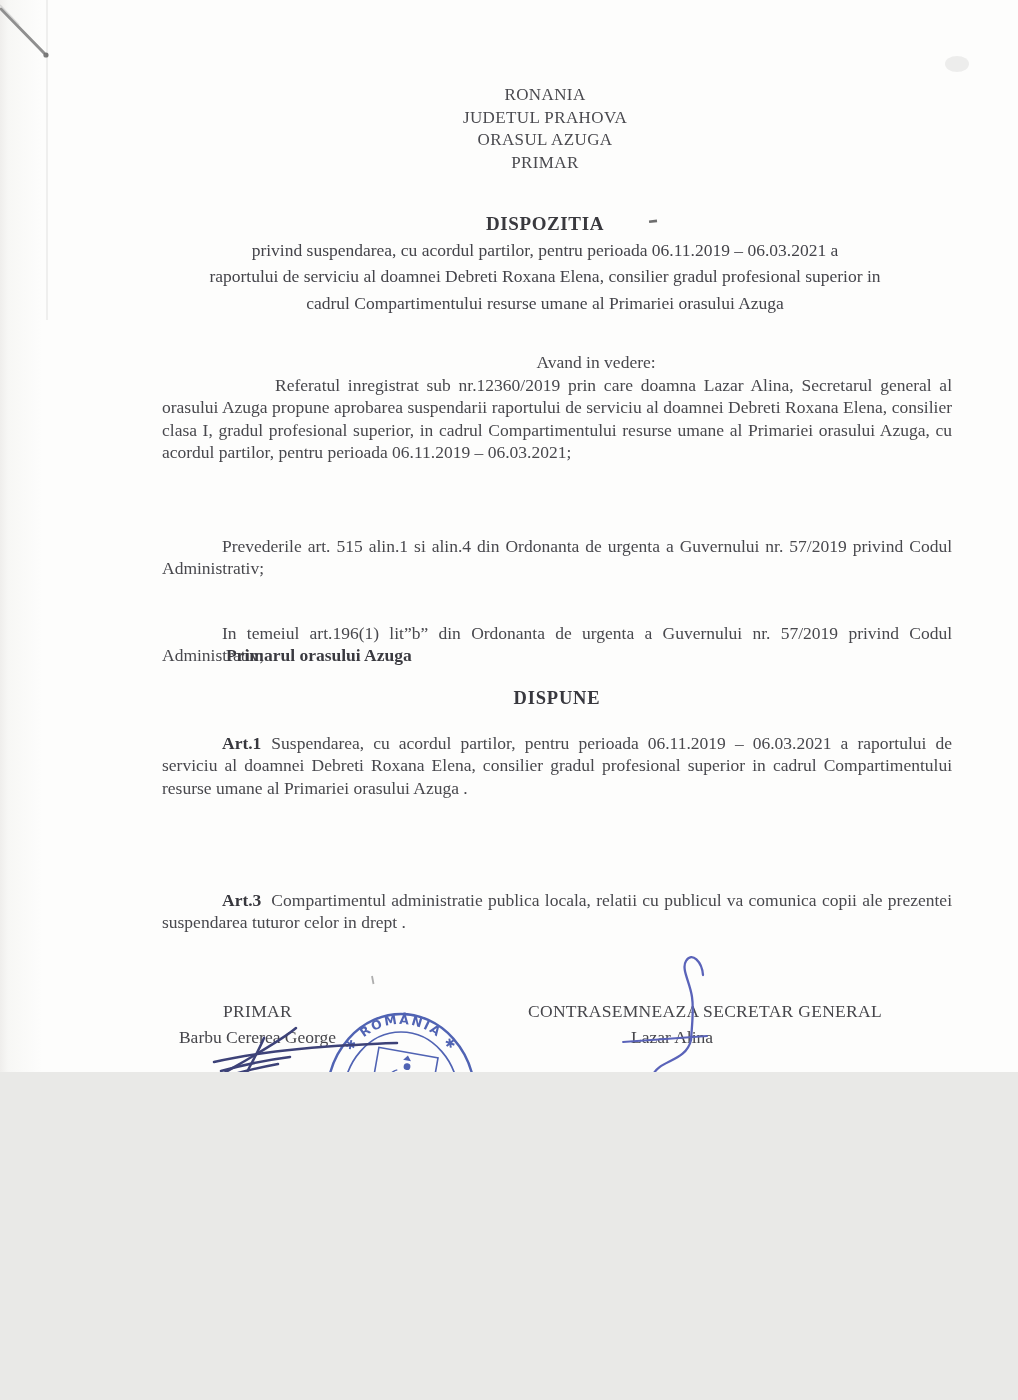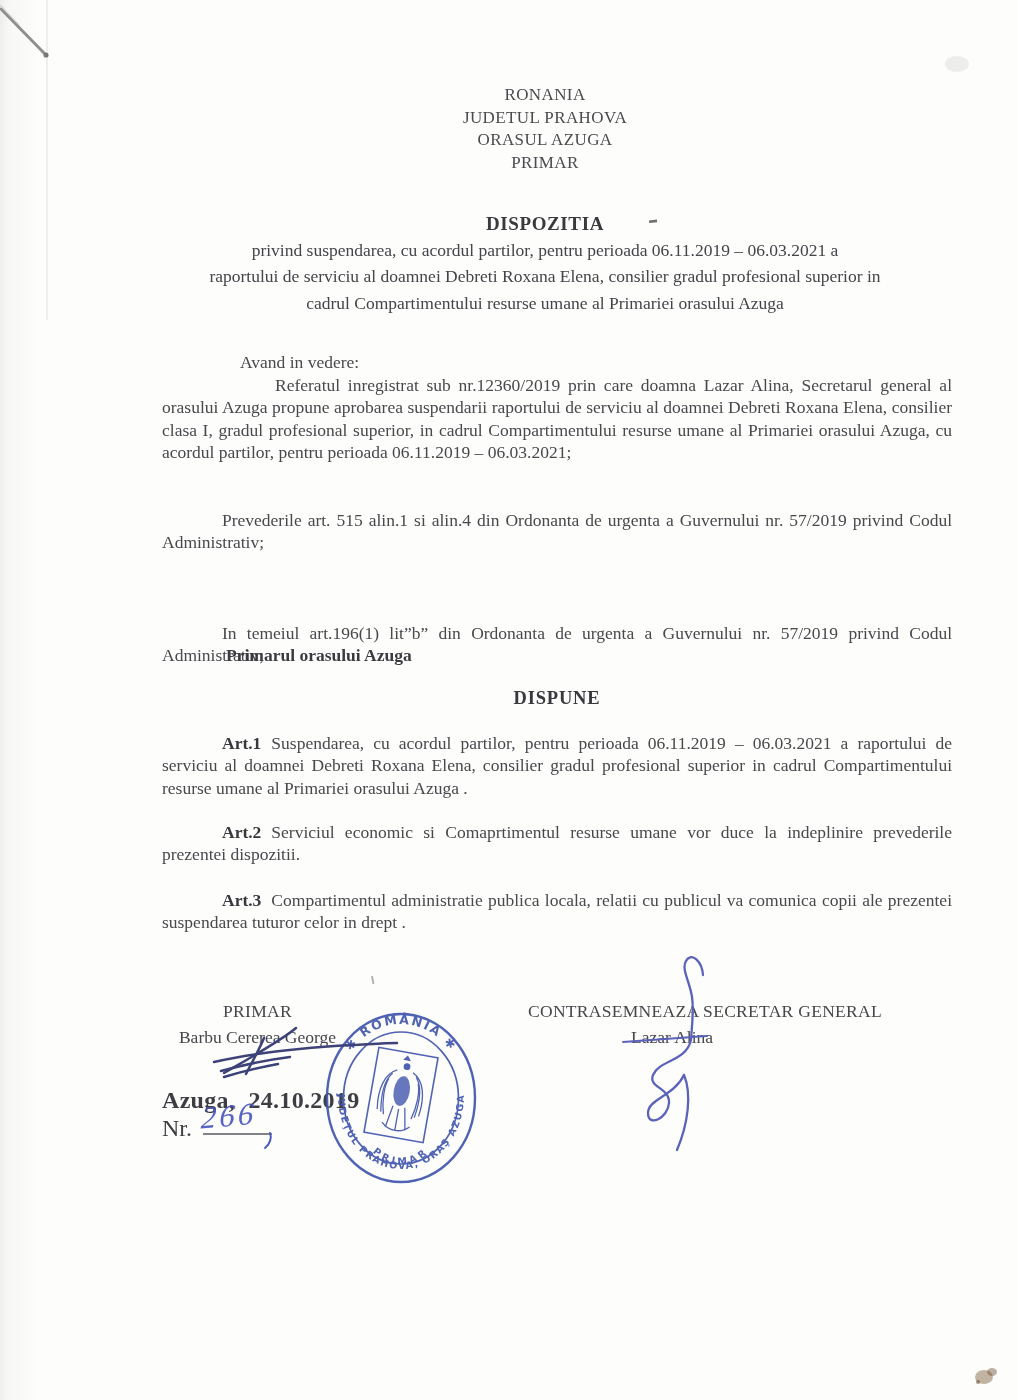--- a/index.html
+++ b/index.html
@@ -1,34 +1,34 @@
 <!DOCTYPE html>
 <html><head>
 <meta charset="utf-8">
 <style>
   * { box-sizing: border-box; }
   html,body { margin:0; padding:0; }
   body { width:1018px; background:#e9e9e7; }
   .scan-page {
-    position:relative; width:1018px; height:1400px; overflow:hidden;
+    position:relative; width:1018px; height:1072px; overflow:hidden;
     background:linear-gradient(90deg,#efeeec 0px,#f7f7f5 8px,#fdfdfc 42px,#fdfdfc 100%);
     font-family:"Liberation Serif","DejaVu Serif",serif;
     color:#47474c;
   }
   .center-col { position:absolute; left:70px; width:950px; text-align:center; }
   .hdr { font-size:17px; line-height:22.5px; letter-spacing:.4px; color:#4a4a4f; }
   .doc-title { font-size:19px; font-weight:bold; letter-spacing:.6px; color:#39393e; }
   .subtitle { font-size:17.5px; line-height:26.4px; color:#44444a; }
   .para {
     position:absolute; left:162px; width:790px;
     font-size:17.5px; line-height:22.4px; text-align:justify; color:#48484d;
   }
   .noj { text-align:left; }
   .i-lg { text-indent:113px; }
-  .i-md { text-indent:78px; }
+  .i-md { text-indent:78px;text-align:center; }
   .i-sm { text-indent:60px; }
   .bold { font-weight:bold; color:#3a3a40; }
   .art-label { font-weight:bold; color:#37373d; margin-right:10px;margin-top:8px; }
   .dispune { text-align:center; font-weight:bold; font-size:18.5px; letter-spacing:.8px; color:#38383e; }
   .sig-col { position:absolute; text-align:center; font-size:17.5px; line-height:26px; color:#46464b; }
   .sig-title { letter-spacing:.3px; }
   .sig-name { display:block; }
   .issue-line { position:absolute; left:162px; font-size:24px; color:#3d3d43;text-align:right; }
   .issue-date { font-weight:bold; word-spacing:7px; letter-spacing:.3px; }
   .hand-number {
@@ -54,31 +54,28 @@
 
   <div class="center-col doc-title" style="top:213px;">DISPOZITIA</div>
   <div class="center-col subtitle" style="top:237px;">
     <div>privind suspendarea, cu acordul partilor, pentru perioada 06.11.2019 – 06.03.2021 a</div>
     <div>raportului de serviciu al doamnei Debreti Roxana Elena, consilier gradul profesional superior in</div>
     <div>cadrul Compartimentului resurse umane al Primariei orasului Azuga</div>
   </div>
 
   <div class="para noj i-md" style="top:351px;">Avand in vedere:</div>
   <div class="para i-lg" style="top:374px;">Referatul inregistrat sub nr.12360/2019 prin care doamna Lazar Alina, Secretarul general al orasului Azuga propune aprobarea suspendarii raportului de serviciu al doamnei Debreti Roxana Elena, consilier clasa I, gradul profesional superior, in cadrul Compartimentului resurse umane al Primariei orasului Azuga, cu acordul partilor, pentru perioada 06.11.2019 – 06.03.2021;</div>
-  <div class="para i-sm" style="top:509px;font-family:Liberation Serif, serif;">Prevederile art. 515 alin.1 si alin.4 din Ordonanta de urgenta a Guvernului nr. 57/2019 privind Codul Administrativ;</div>
+  <div class="para i-sm" style="top:535px;font-family:Liberation Serif, serif;">Prevederile art. 515 alin.1 si alin.4 din Ordonanta de urgenta a Guvernului nr. 57/2019 privind Codul Administrativ;</div>
   <div class="para i-sm" style="top:580px;margin-top:42px;">In temeiul art.196(1) lit”b” din Ordonanta de urgenta a Guvernului nr. 57/2019 privind Codul Administrativ;</div>
 
   <div class="para noj bold" style="top:644px; text-indent:64px;">Primarul orasului Azuga</div>
   <div class="para dispune" style="top:687px;">DISPUNE</div>
 
   <div class="para i-sm" style="top:732px;">
     <b class="art-label">Art.1</b><span>Suspendarea, cu acordul partilor, pentru perioada 06.11.2019 – 06.03.2021 a raportului de serviciu al doamnei Debreti Roxana Elena, consilier gradul profesional superior in cadrul Compartimentului resurse umane al Primariei orasului Azuga .</span>
-  </div>
-  <div class="para i-sm" style="top:821px;">
-    <b class="art-label">Art.2</b><span>Serviciul economic si Comaprtimentul resurse umane vor duce la indeplinire prevederile prezentei dispozitii.</span>
   </div>
   <div class="para i-sm" style="top:889px;">
     <b class="art-label">Art.3</b><span>Compartimentul administratie publica locala, relatii cu publicul va comunica copii ale prezentei suspendarea tuturor celor in drept .</span>
   </div>
 
   <div class="sig-col" style="left:150px; top:998px; width:215px;">
     <span class="sig-title">PRIMAR</span>
     <span class="sig-name">Barbu Cererea George</span>
   </div>
   <div class="sig-col" style="left:505px; top:998px; width:400px;">

